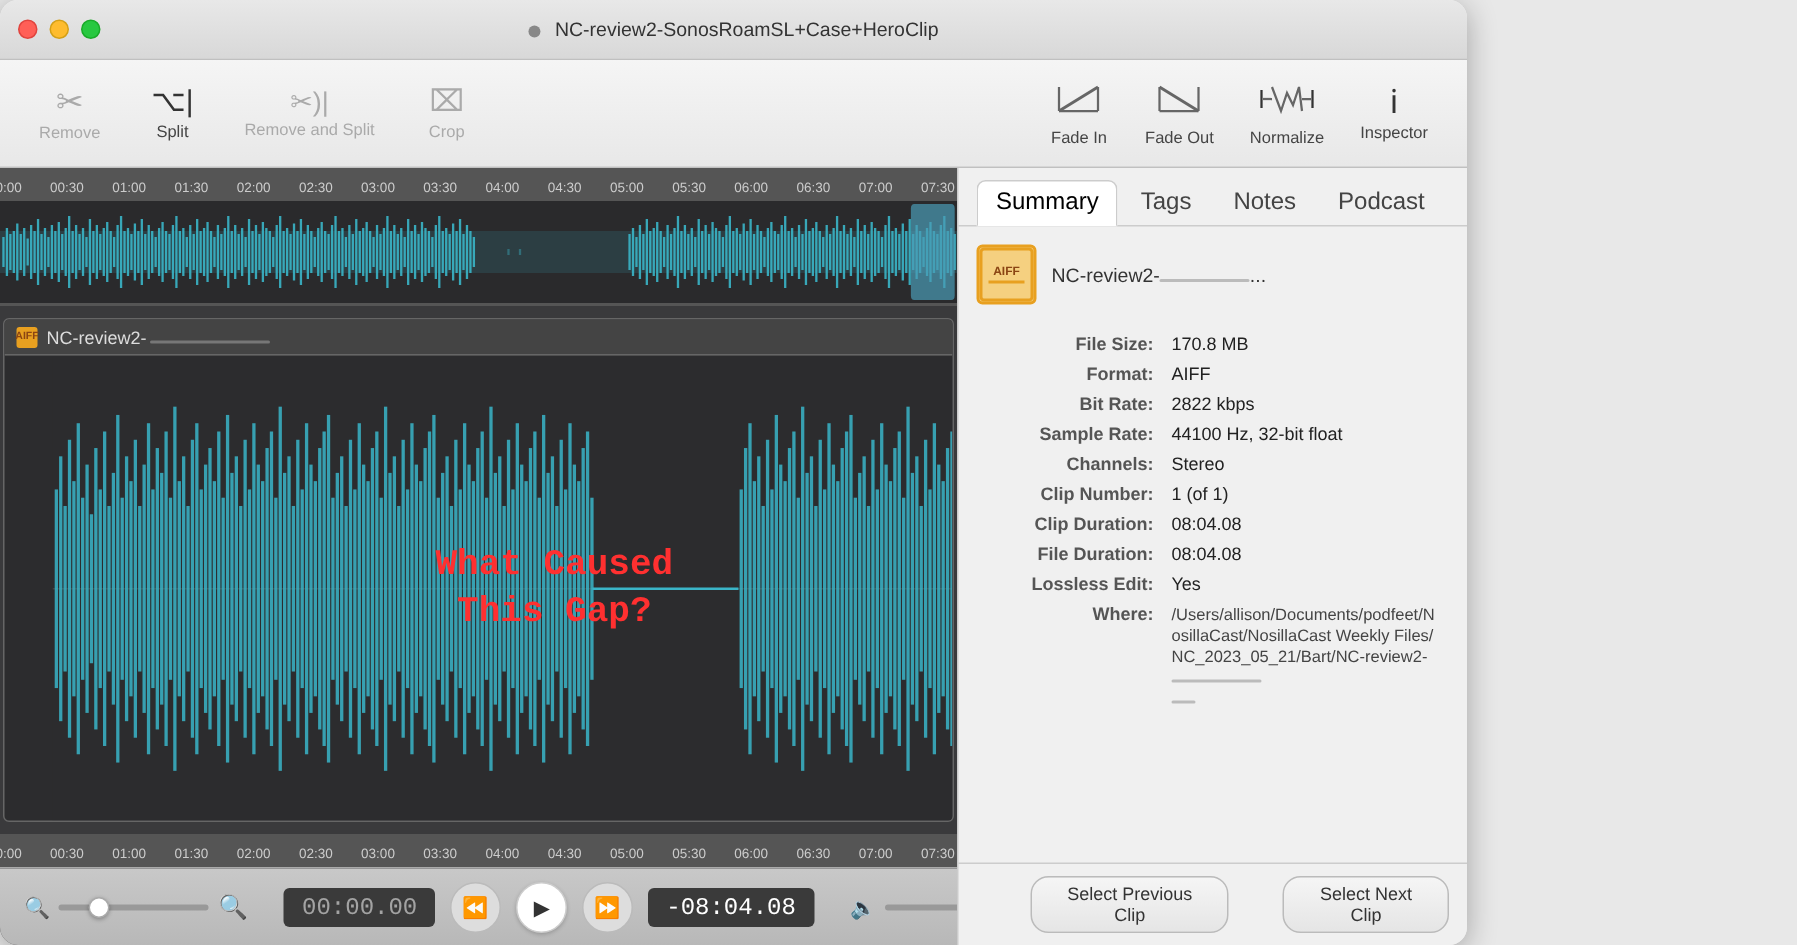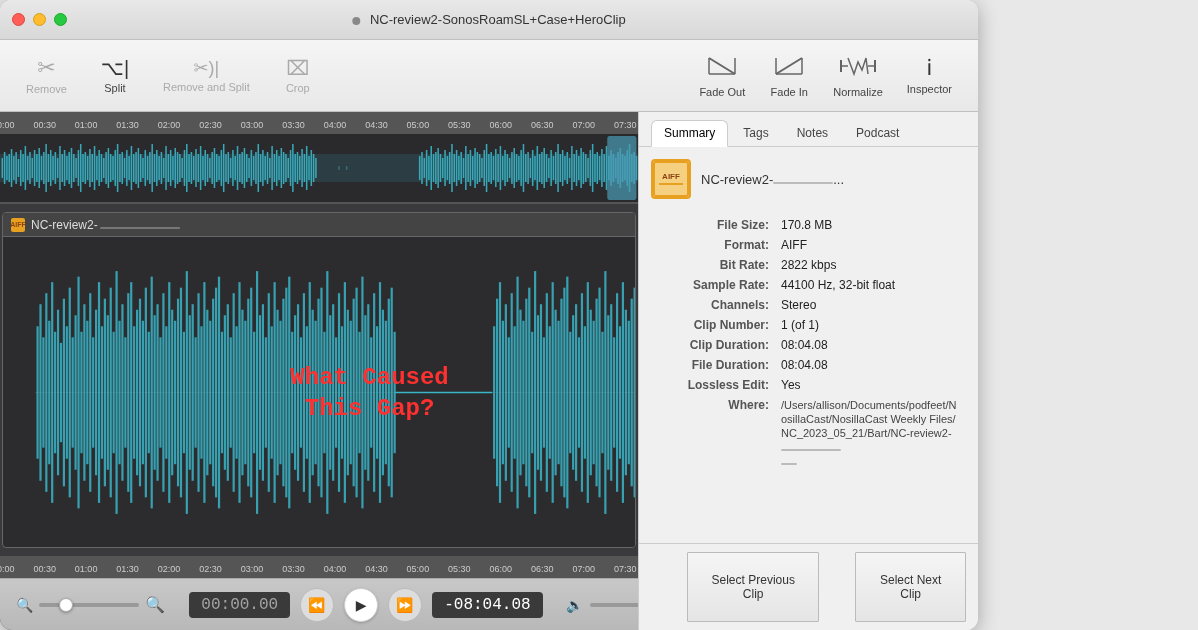--- a/index.html
+++ b/index.html
@@ -349,21 +349,21 @@
       flex-shrink: 0;
     }
     .inspector-tabs {
       display: flex;
       padding: 8px 12px 0;
       gap: 2px;
       border-bottom: 1px solid #ccc;
     }
     .inspector-tab {
       padding: 5px 12px;
-      font-size: 12px;
+      font-size: 16px;
       border-radius: 6px 6px 0 0;
       cursor: pointer;
       color: #444;
       border: 1px solid transparent;
     }
     .inspector-tab.active {
       background: white;
       border-color: #ccc;
       border-bottom-color: white;
       color: #000;
@@ -435,25 +435,25 @@
       color: transparent;
       user-select: none;
     }
     .inspector-footer {
       padding: 8px 12px;
       border-top: 1px solid #ccc;
       display: flex;
       justify-content: space-between;
     }
     .nav-btn {
-      padding: 20px 12px;
+      padding: 4px 12px;
       font-size: 12px;
       background: linear-gradient(to bottom, #f5f5f5, #e5e5e5);
       border: 1px solid #bbb;
-      border-radius: 1px;
+      border-radius: 12px;
       cursor: pointer;
       color: #333;
       margin-left: 36px;
     }
     
     .waveform-svg {
       width: 100%;
       height: 100%;
     }
   </style>
@@ -491,38 +491,38 @@
       <div class="tool-btn tool-btn-disabled">
         <div class="icon" style="font-size:20px; color:#aaa;">⌧</div>
         <div class="label">Crop</div>
       </div>
     </div>
     <div class="toolbar-spacer"></div>
     <div class="toolbar-right">
       <div class="tool-btn">
         <div class="icon">
           <svg width="30" height="24" viewBox="0 0 30 24">
+            <polyline points="2,20 28,4" stroke="#666" stroke-width="2" fill="none"></polyline>
+            <line x1="2" y1="4" x2="2" y2="20" stroke="#666" stroke-width="1.5"></line>
+            <line x1="2" y1="20" x2="28" y2="20" stroke="#666" stroke-width="1.5"></line>
+            <line x1="28" y1="4" x2="28" y2="20" stroke="#666" stroke-width="1.5"></line>
+          </svg>
+        </div>
+        <div class="label">Fade In</div>
+      </div>
+      <div class="tool-btn">
+        <div class="icon">
+          <svg width="30" height="24" viewBox="0 0 30 24">
             <polyline points="2,4 28,20" stroke="#666" stroke-width="2" fill="none"></polyline>
             <line x1="2" y1="4" x2="2" y2="20" stroke="#666" stroke-width="1.5"></line>
             <line x1="2" y1="20" x2="28" y2="20" stroke="#666" stroke-width="1.5"></line>
             <line x1="28" y1="4" x2="28" y2="20" stroke="#666" stroke-width="1.5"></line>
           </svg>
         </div>
         <div class="label">Fade Out</div>
-      </div>
-      <div class="tool-btn">
-        <div class="icon">
-          <svg width="30" height="24" viewBox="0 0 30 24">
-            <polyline points="2,20 28,4" stroke="#666" stroke-width="2" fill="none"></polyline>
-            <line x1="2" y1="4" x2="2" y2="20" stroke="#666" stroke-width="1.5"></line>
-            <line x1="2" y1="20" x2="28" y2="20" stroke="#666" stroke-width="1.5"></line>
-            <line x1="28" y1="4" x2="28" y2="20" stroke="#666" stroke-width="1.5"></line>
-          </svg>
-        </div>
-        <div class="label">Fade In</div>
       </div>
       <div class="tool-btn">
         <div class="icon">
           <svg width="36" height="24" viewBox="0 0 36 24">
             <line x1="2" y1="12" x2="8" y2="12" stroke="#666" stroke-width="1.5"></line>
             <polyline points="8,4 14,20 18,8 22,16 26,4 28,20" stroke="#666" stroke-width="1.5" fill="none"></polyline>
             <line x1="28" y1="12" x2="34" y2="12" stroke="#666" stroke-width="1.5"></line>
             <line x1="1" y1="6" x2="1" y2="18" stroke="#333" stroke-width="1.5"></line>
             <line x1="35" y1="6" x2="35" y2="18" stroke="#333" stroke-width="1.5"></line>
           </svg>

